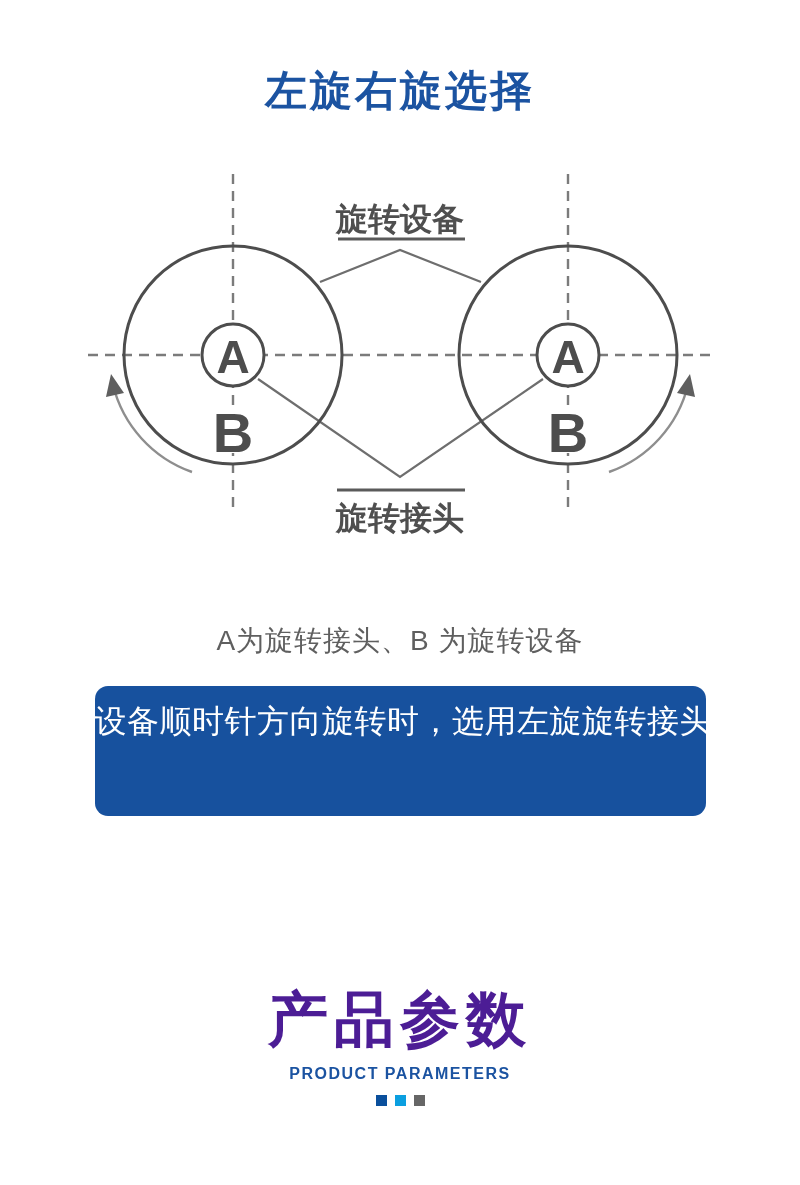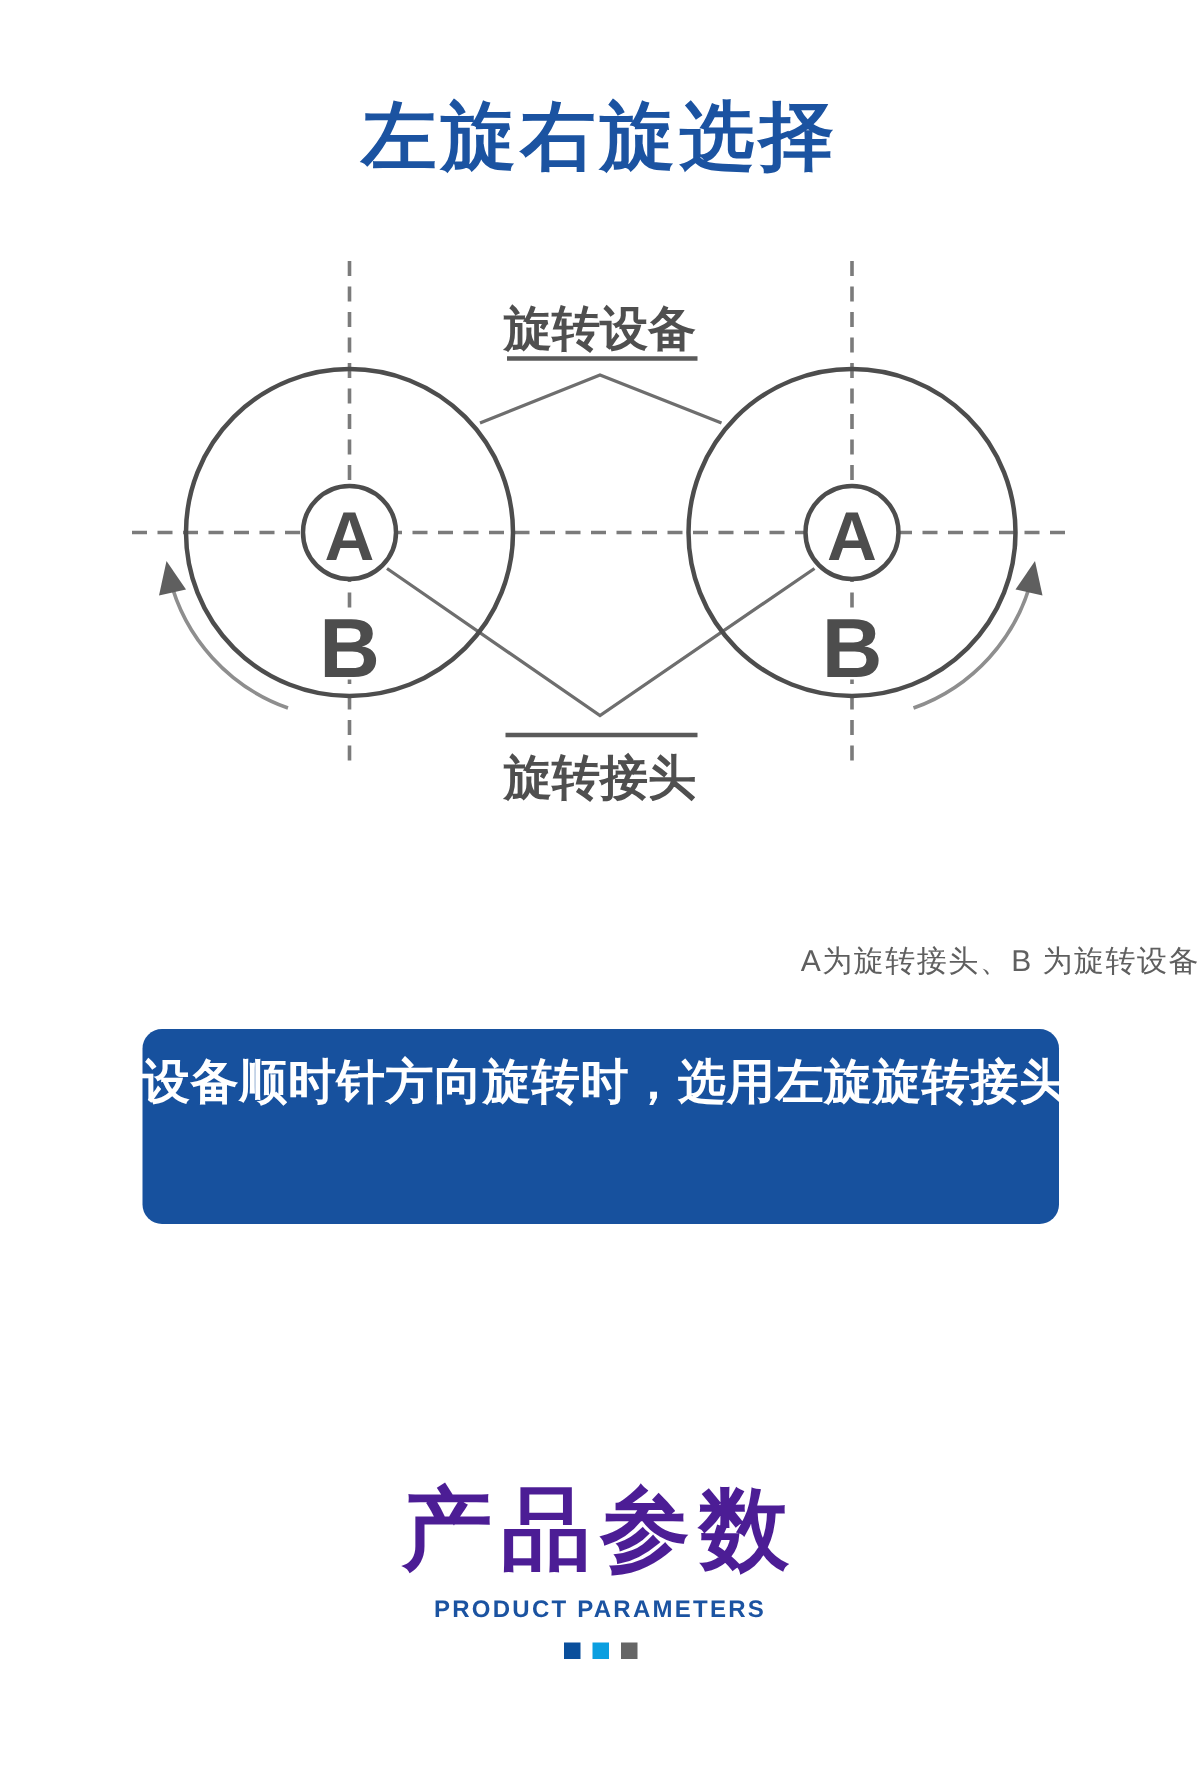--- a/index.html
+++ b/index.html
@@ -6,21 +6,21 @@
   body{
     width:800px;height:1185px;background:#ffffff;overflow:hidden;
     font-family:"Liberation Sans","DejaVu Sans",sans-serif;
     -webkit-font-smoothing:antialiased;
   }
   .page{width:800px;height:1185px;position:relative;}
 
   
   .hero{padding-top:56px;text-align:center;}
   .hero h1{
-    margin:0;font-size:50px;line-height:70px;font-weight:bold;
+    margin:0;font-size:42px;line-height:70px;font-weight:bold;
     letter-spacing:3px;color:#1b53a1;
   }
   .hero-sub{
     margin-top:8px;font-size:15px;line-height:16px;font-weight:bold;
     letter-spacing:1px;color:#1b53a1;
   }
 
   
   svg.diagram{display:block;margin-top:41px;}
   .svg-lbl{
@@ -31,32 +31,32 @@
     font-size:46px;font-weight:600;fill:#4d4d4d;
     font-family:"Liberation Sans","DejaVu Sans",sans-serif;
   }
   .svg-letterB{
     font-size:56px;font-weight:600;fill:#4d4d4d;
     font-family:"Liberation Sans","DejaVu Sans",sans-serif;
   }
 
   
   .caption{
-    margin:86px 0 0 0;text-align:right;font-size:20px;line-height:36px;
+    margin:86px 0 0 0;text-align:center;font-size:28px;line-height:36px;
     font-weight:500;color:#5f5f5f;letter-spacing:1px;
   }
 
   
   .notice{
     width:611px;height:123px;margin:27px auto 0 auto;border-radius:13px;
     background:#17519e;color:#ffffff;text-align:center;
     padding-top:7px;box-sizing:content-box;
   }
   .notice-line{
-    font-size:32px;line-height:56px;font-weight:bold;letter-spacing:0.5px;
+    font-size:32px;line-height:56px;font-weight:normal;letter-spacing:0.5px;
     white-space:nowrap;
   }
 
   
   .params{margin-top:172px;text-align:center;}
   .params h2{
     margin:0;font-size:60px;line-height:64px;font-weight:bold;
     letter-spacing:6px;color:#4c1d95;
   }
   .params-sub{

